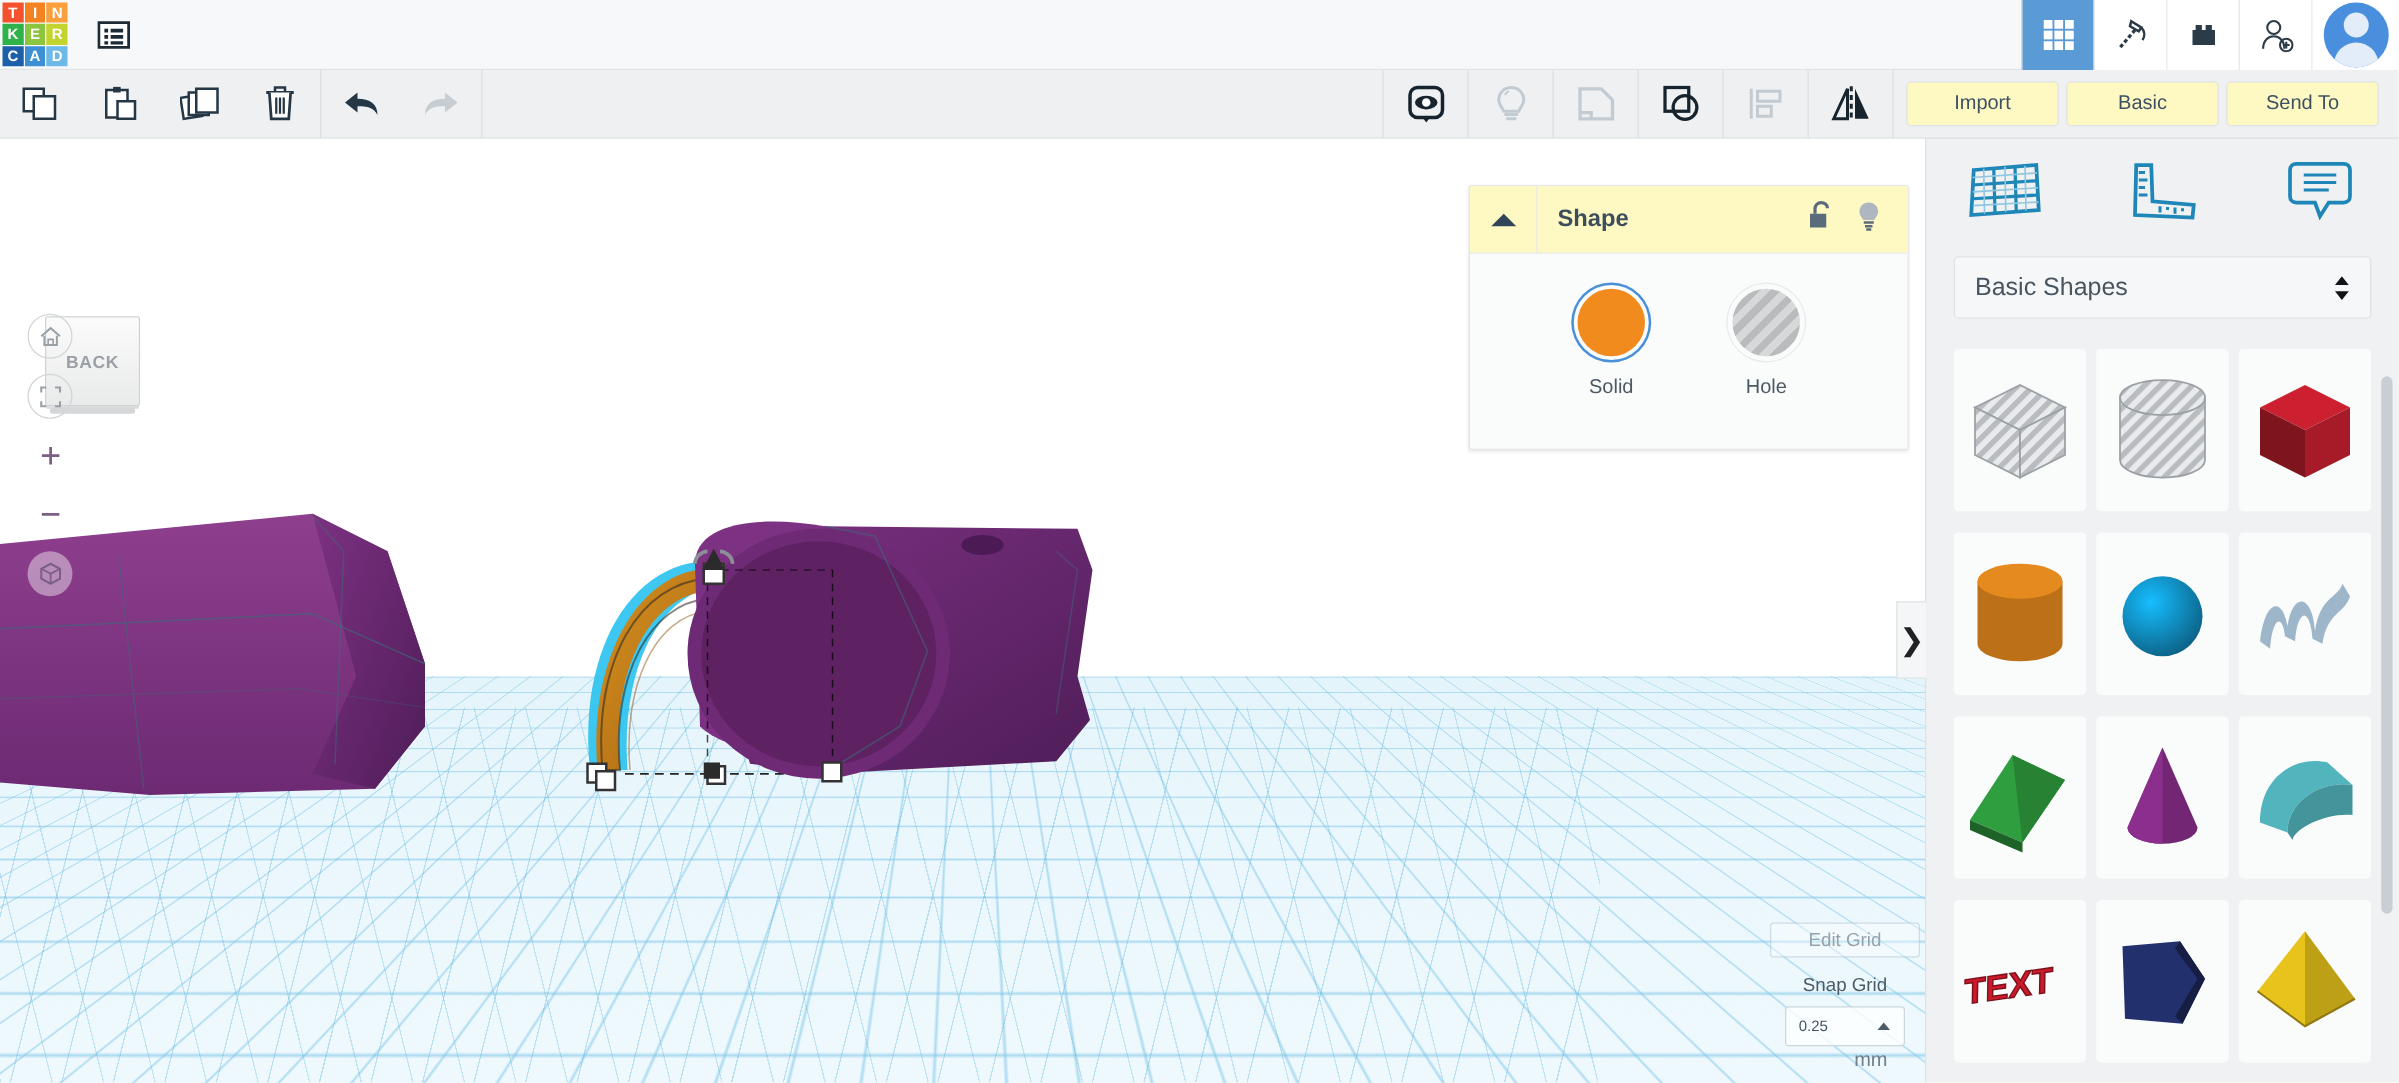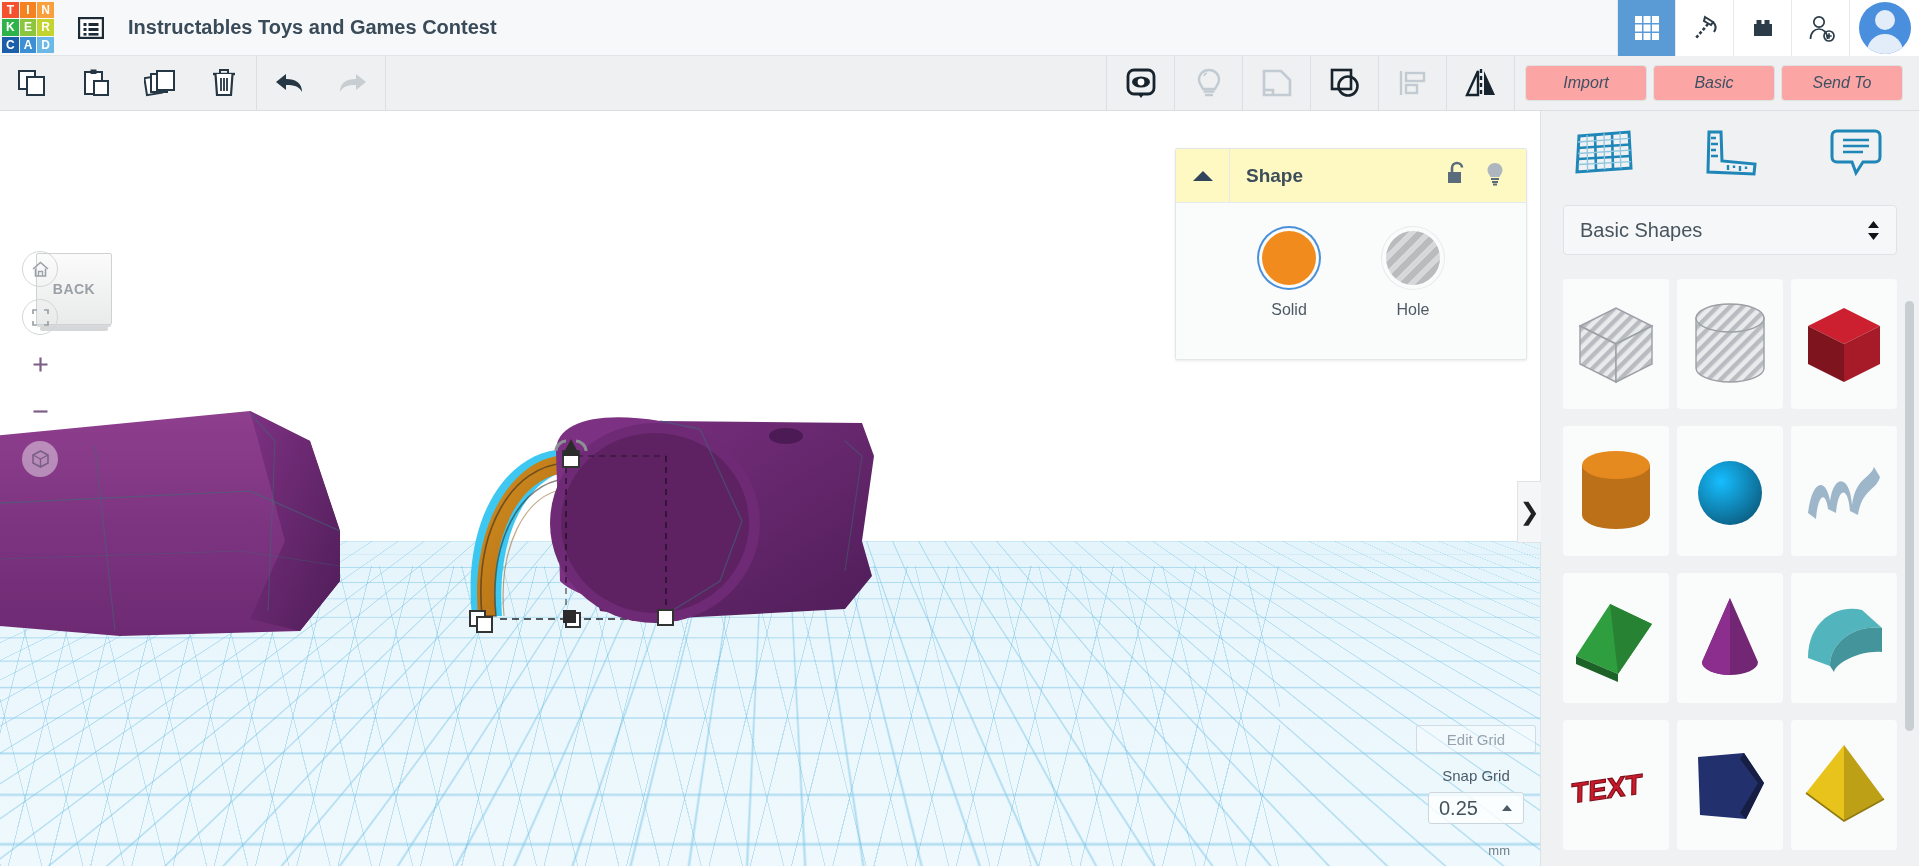--- a/index.html
+++ b/index.html
@@ -74,22 +74,22 @@
   .tb-cell {
     width: 68px; height: 55px; display: flex; align-items: center;
     justify-content: center; cursor: pointer; border-left: 1px solid #dcdfe2;
   }
   .tb-right {
     display: flex; align-items: center; gap: 6px;
     padding: 0 16px 0 10px; height: 55px; border-left: 1px solid #dcdfe2;
   }
   .pill {
     min-width: 122px; height: 36px; border: 1px solid #dfe2e5; border-radius: 4px;
-    background: #fca5a5; color: #3e5163; font-size: 16px;
-    display: flex; align-items: center; justify-content: center; cursor: pointer; font-style: italic;
+    background: #fef9c3; color: #3e5163; font-size: 16px;
+    display: flex; align-items: center; justify-content: center; cursor: pointer;
   }
 
   
   .viewport {
     position: absolute; top: 111px; left: 0; width: 1540px; height: 755px;
     background: #ffffff; overflow: hidden; padding-left: 20px;
   }
   .ground {
     position: absolute; left: -200px; top: 430px; width: 1950px; height: 420px;
     background:
@@ -130,23 +130,23 @@
     width: 120px; height: 28px; border: 1px solid rgba(160,185,200,.45);
     border-radius: 3px; color: #94a3ad; font-size: 15px;
     background: rgba(255,255,255,.35); cursor: pointer;
   }
   .snap-row { display: flex; align-items: center; gap: 8px; margin-top: 14px; justify-content: flex-end; flex-direction: column; }
   .snap-lbl { font-size: 15px; color: #4a5b68; }
   .snap-sel {
     width: 96px; height: 32px; background: rgba(255,255,255,.78);
     border: 1px solid #ccd6dd; border-radius: 3px; display: flex;
     align-items: center; justify-content: space-between; padding: 0 10px;
-    font-size: 20px; color: #44525e; cursor: pointer;
-  }
-  .mm { font-size: 13px; color: #6f7f8b; margin-top: 19px; margin-right: 26px; }
+    font-size: 12px; color: #44525e; cursor: pointer;
+  }
+  .mm { font-size: 16px; color: #6f7f8b; margin-top: 3px; margin-right: 26px; }
 
   
   .shape-panel {
     position: absolute; left: 1175px; top: 148px; width: 352px; height: 212px;
     background: #fafbfb; border: 1px solid #e4e7ea; border-radius: 2px;
     box-shadow: 0 1px 3px rgba(0,0,0,.09);
   }
   .sp-head {
     height: 54px; display: flex; align-items: center;
     border-bottom: 1px solid #e7eaec; background: #fef9c3;
@@ -225,21 +225,20 @@
         <rect x="1" y="1" width="24" height="20" fill="#fff" stroke="#1c2b36" stroke-width="2.4"></rect>
         <rect x="5.5" y="6" width="3" height="3" fill="#1c2b36"></rect>
         <rect x="10.5" y="6" width="10" height="3" fill="#1c2b36"></rect>
         <rect x="5.5" y="11" width="3" height="3" fill="#1c2b36"></rect>
         <rect x="10.5" y="11" width="10" height="3" fill="#1c2b36"></rect>
         <rect x="5.5" y="16" width="3" height="2.6" fill="#1c2b36"></rect>
         <rect x="10.5" y="16" width="10" height="2.6" fill="#1c2b36"></rect>
       </svg>
     </div>
 
-    <div class="doc-title">Instructables Toys and Games Contest</div>
     <div class="header-spacer"></div>
 
     <div class="hdr-icons">
       <div class="hdr-icon active">
         <svg width="26" height="26" viewBox="0 0 26 26">
           <g fill="#ffffff">
             <rect x="1" y="1" width="7" height="7"></rect>
               <rect x="9.5" y="1" width="7" height="7"></rect>
               <rect x="18" y="1" width="7" height="7"></rect>
             <rect x="1" y="9.5" width="7" height="7"></rect>

